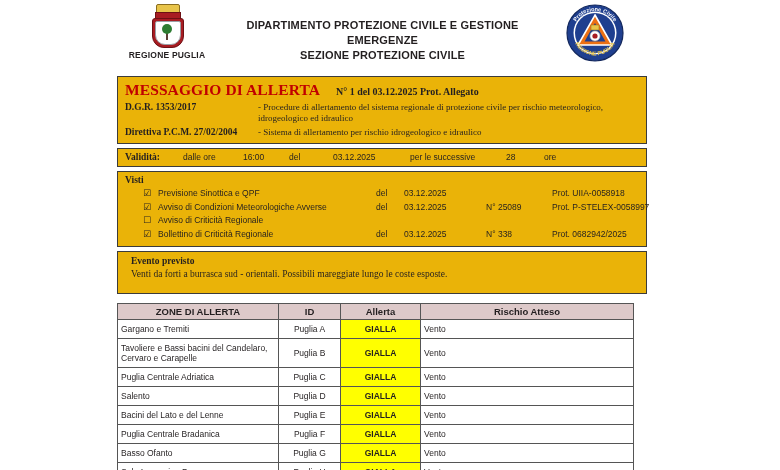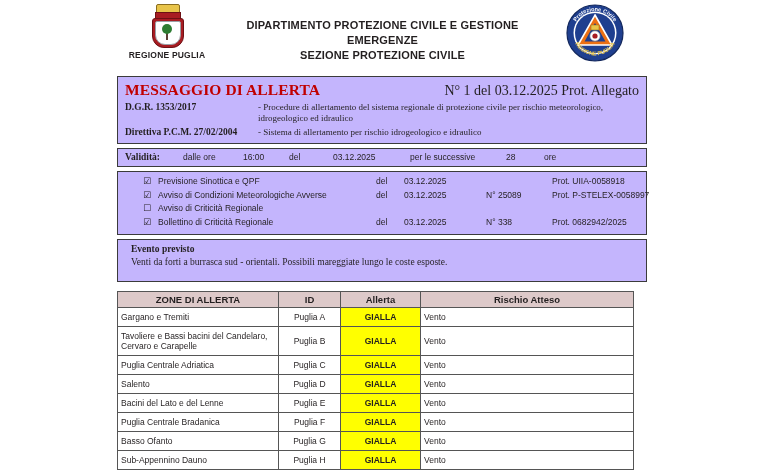--- a/index.html
+++ b/index.html
@@ -124,21 +124,21 @@
 
   
   .doc-body {
     position: absolute;
     left: 117px;
     top: 76px;
     width: 530px;
   }
   .box {
     border: 1.3px solid #3b3b3b;
-    background: #c4b5fd;
+    background: #eab308;
     box-sizing: border-box;
   }
   .box + .box { margin-top: 4px; }
 
   
   .msg-block {
     padding: 4px 7px 5px 7px;
     position: relative;
   }
   .msg-title-row {
@@ -147,23 +147,23 @@
   }
   .msg-title {
     color: #c00000;
     font-size: 15.5px;
     font-weight: bold;
     letter-spacing: 0.1px;
     white-space: nowrap;
   }
   .msg-protocol {
     flex: 1;
-    text-align: right;
-    font-size: 14px;
-    font-weight: normal;
+    text-align: left;
+    font-size: 10px;
+    font-weight: bold;
     padding-left: 16px;
     white-space: nowrap;
   }
   .ref-row {
     display: flex;
     align-items: flex-start;
     margin-top: 3px;
   }
   .ref-label {
     width: 133px;
@@ -361,20 +361,21 @@
       <span class="v-cell v-dalleore">dalle ore</span>
       <span class="v-cell v-time">16:00</span>
       <span class="v-cell v-del">del</span>
       <span class="v-cell v-date">03.12.2025</span>
       <span class="v-cell v-succ">per le successive</span>
       <span class="v-cell v-hours">28</span>
       <span class="v-cell v-ore">ore</span>
     </div>
 
     <div class="box visti-block">
+      <div class="visti-title">Visti</div>
 
       <div class="visti-row">
         <span class="chk">☑</span>
         <span class="visti-name">Previsione Sinottica e QPF</span>
         <span class="visti-del">del</span>
         <span class="visti-date">03.12.2025</span>
         <span class="visti-num"></span>
         <span class="visti-prot">Prot. UIIA-0058918</span>
       </div>
 

